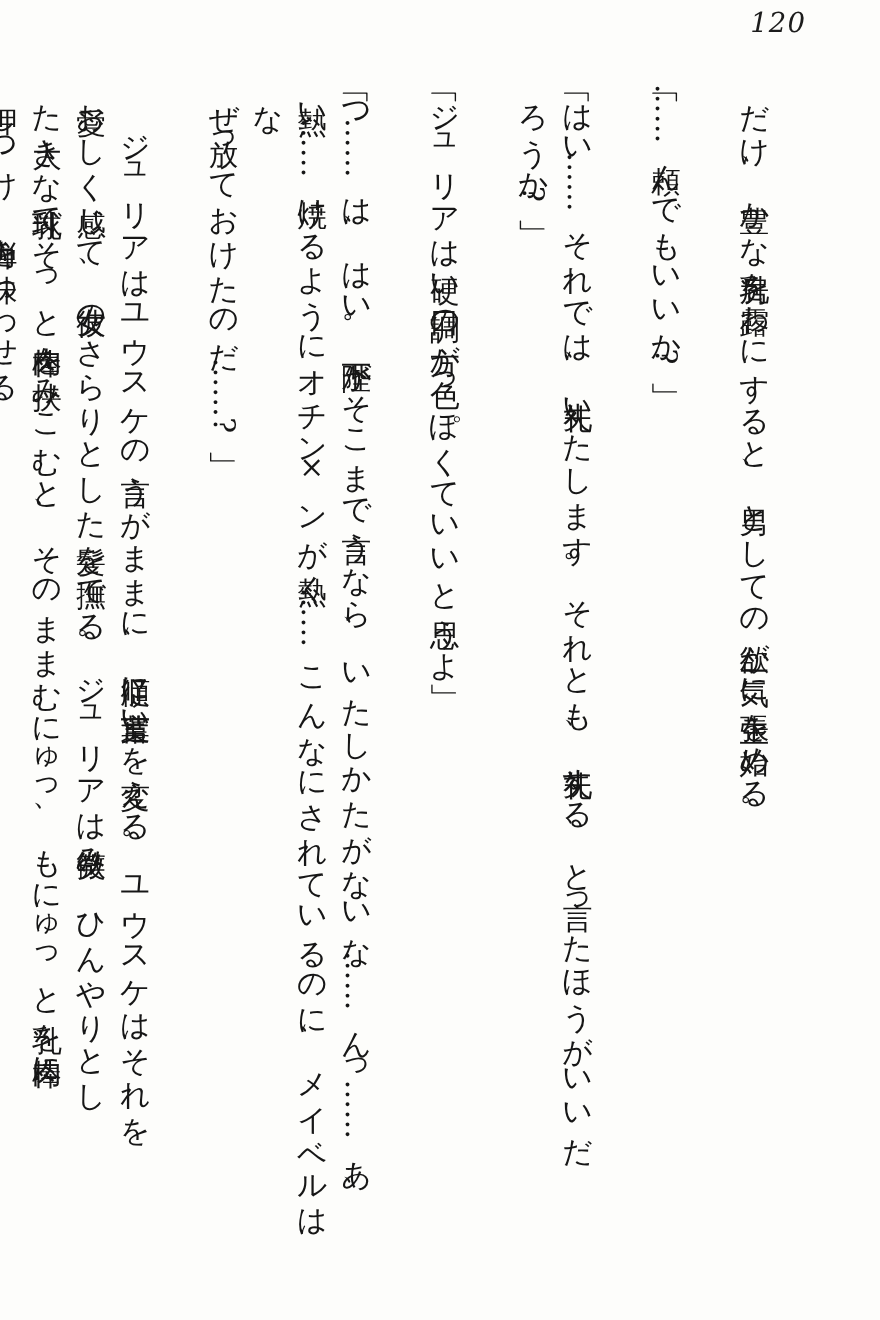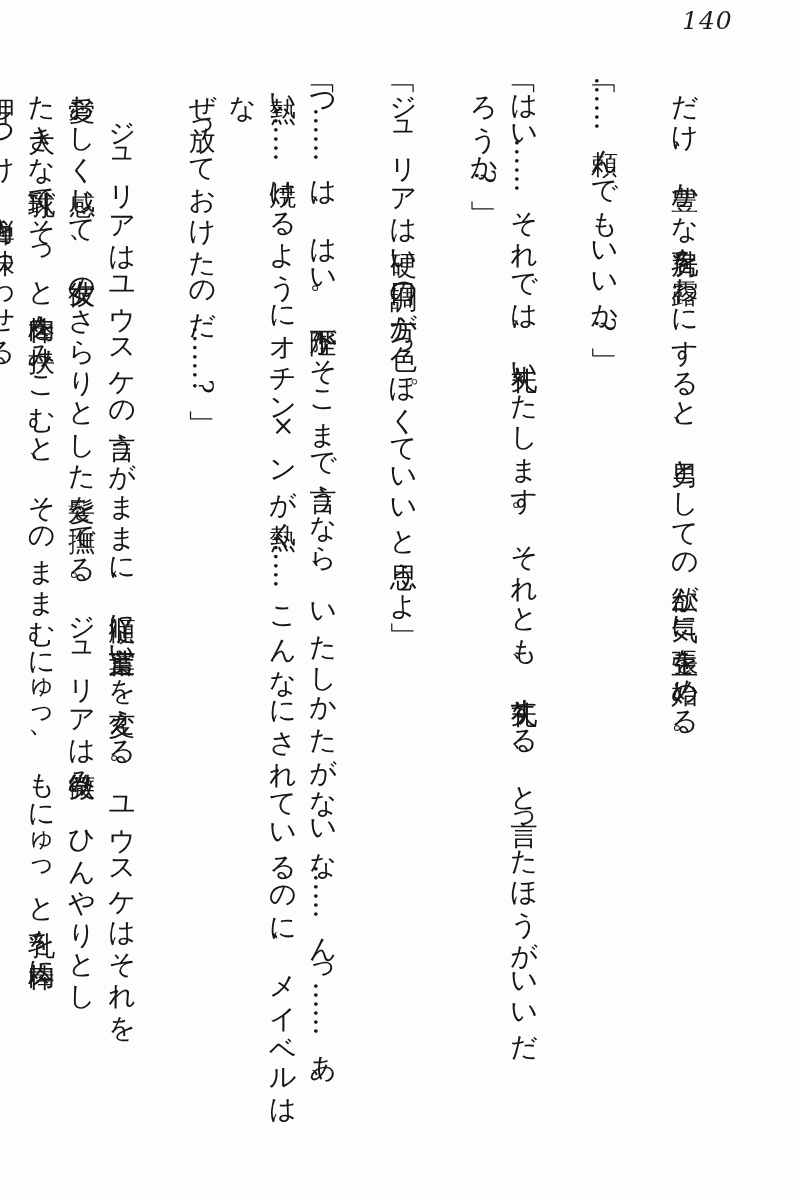--- a/index.html
+++ b/index.html
@@ -43,21 +43,21 @@
     padding: 0;
   }
   .text-block p.indent {
     text-indent: 1em;
   }
 </style>
 </head>
 <body>
 
 <div class="page">
-  <div class="folio">140</div>
+  <div class="folio">120</div>
 
   <main class="text-block">
     <p>だけ、豊かな乳房を露わにすると、男としての欲が一気に主張を始める。</p>
     <p>「……頼んでもいいか?」</p>
     <p>「はい……それでは、失礼いたします。それとも、失礼する、と言ったほうがいいだ
 ろうか?」</p>
     <p>「ジュリアは硬い口調の方が色っぽくていいと思うよ」</p>
     <p>「つ……は、はい。陛下がそこまで言うなら、いたしかたがないな……んっ……あ、
 熱い……焼けるようにオチン×ンが熱く……こんなにされているのに、メイベルはな
 ぜ放っておけたのだ……?」</p>

